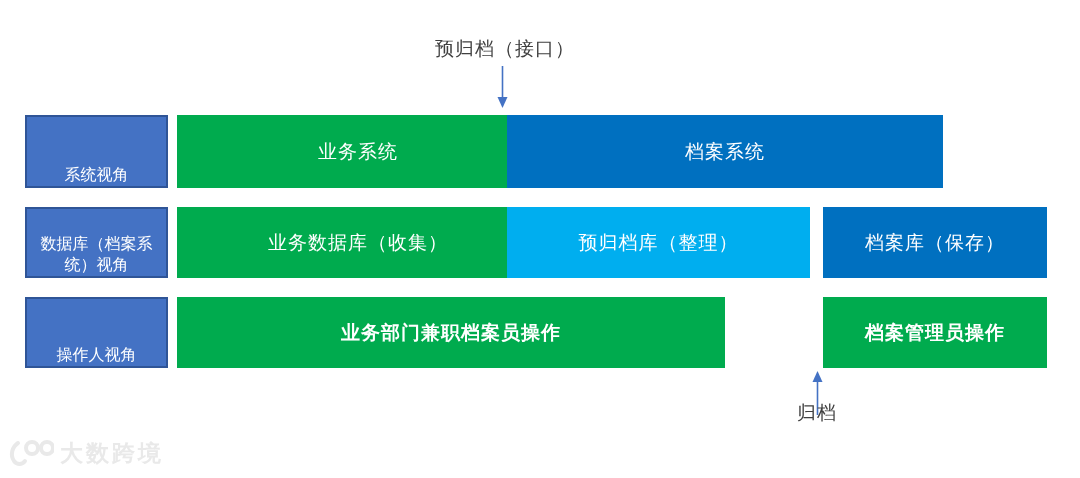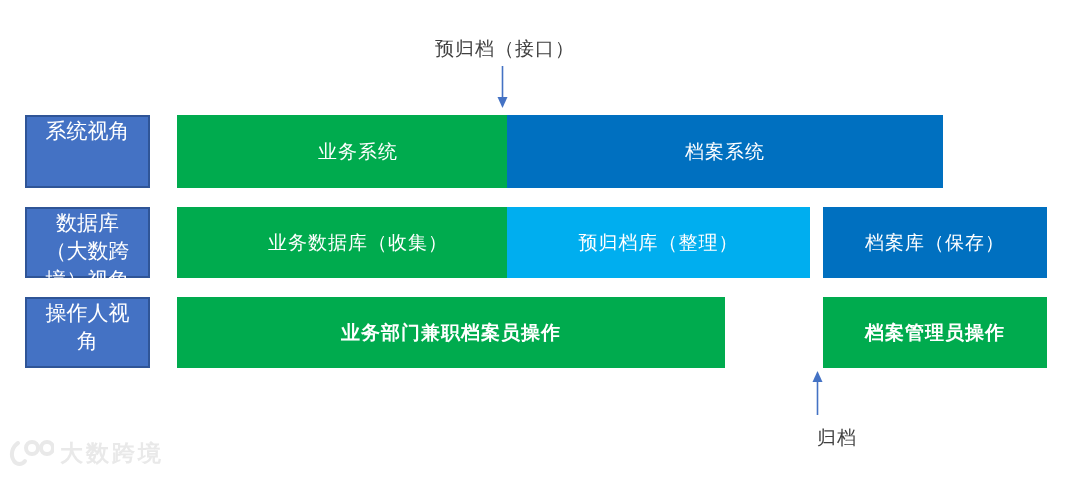--- a/index.html
+++ b/index.html
@@ -32,28 +32,28 @@
     justify-content: center;
     color: #ffffff;
     font-size: 19px;
     letter-spacing: 1px;
     box-sizing: border-box;
     text-align: center;
   }
   .label-box {
     position: absolute;
     left: 25px;
-    width: 125px;
+    width: 143px;
     background: var(--label-fill);
     border: 2px solid var(--label-border);
     display: flex;
-    align-items: flex-start;
+    align-items: flex-end;
     justify-content: center;
     color: #ffffff;
-    font-size: 21px;
+    font-size: 16px;
     box-sizing: border-box;
     text-align: center;
     line-height: 1.35;
     padding: 0 10px;
   }
   .r1 { top: 115px; height: 73px; }
   .r2 { top: 207px; height: 71px; }
   .r3 { top: 297px; height: 71px; }
   .col-a  { left: 177px; width: 362px; }
   .col-b1 { left: 507px; width: 436px; }
@@ -65,21 +65,21 @@
   .fill-light-blue { background: var(--light-blue); }
   .bold { font-weight: bold; }
   .annotation {
     position: absolute;
     color: var(--annotation-text);
     font-size: 19px;
     text-align: center;
     letter-spacing: 1px;
   }
   .top-annotation { left: 415px; top: 36px; width: 180px; }
-  .bottom-annotation { left: 777px; top: 425px; width: 80px; text-align: right; }
+  .bottom-annotation { left: 777px; top: 400px; width: 80px; }
   .arrow-svg { position: absolute; }
   .arrow-down-svg { left: 496px; top: 66px; }
   .arrow-up-svg { left: 811px; top: 371px; }
   .watermark {
     position: absolute;
     left: 8px;
     top: 438px;
     display: flex;
     align-items: center;
     gap: 6px;
@@ -105,21 +105,21 @@
     <span>系统视角</span>
   </div>
   <div class="box r1 col-a fill-green">
     <span>业务系统</span>
   </div>
   <div class="box r1 col-b1 fill-dark-blue">
     <span>档案系统</span>
   </div>
 
   <div class="label-box r2">
-    <span>数据库（大数跨境）视角</span>
+    <span>数据库（档案系统）视角</span>
   </div>
   <div class="box r2 col-a fill-green">
     <span>业务数据库（收集）</span>
   </div>
   <div class="box r2 col-b2 fill-light-blue">
     <span>预归档库（整理）</span>
   </div>
   <div class="box r2 col-b3 fill-dark-blue">
     <span>档案库（保存）</span>
   </div>

